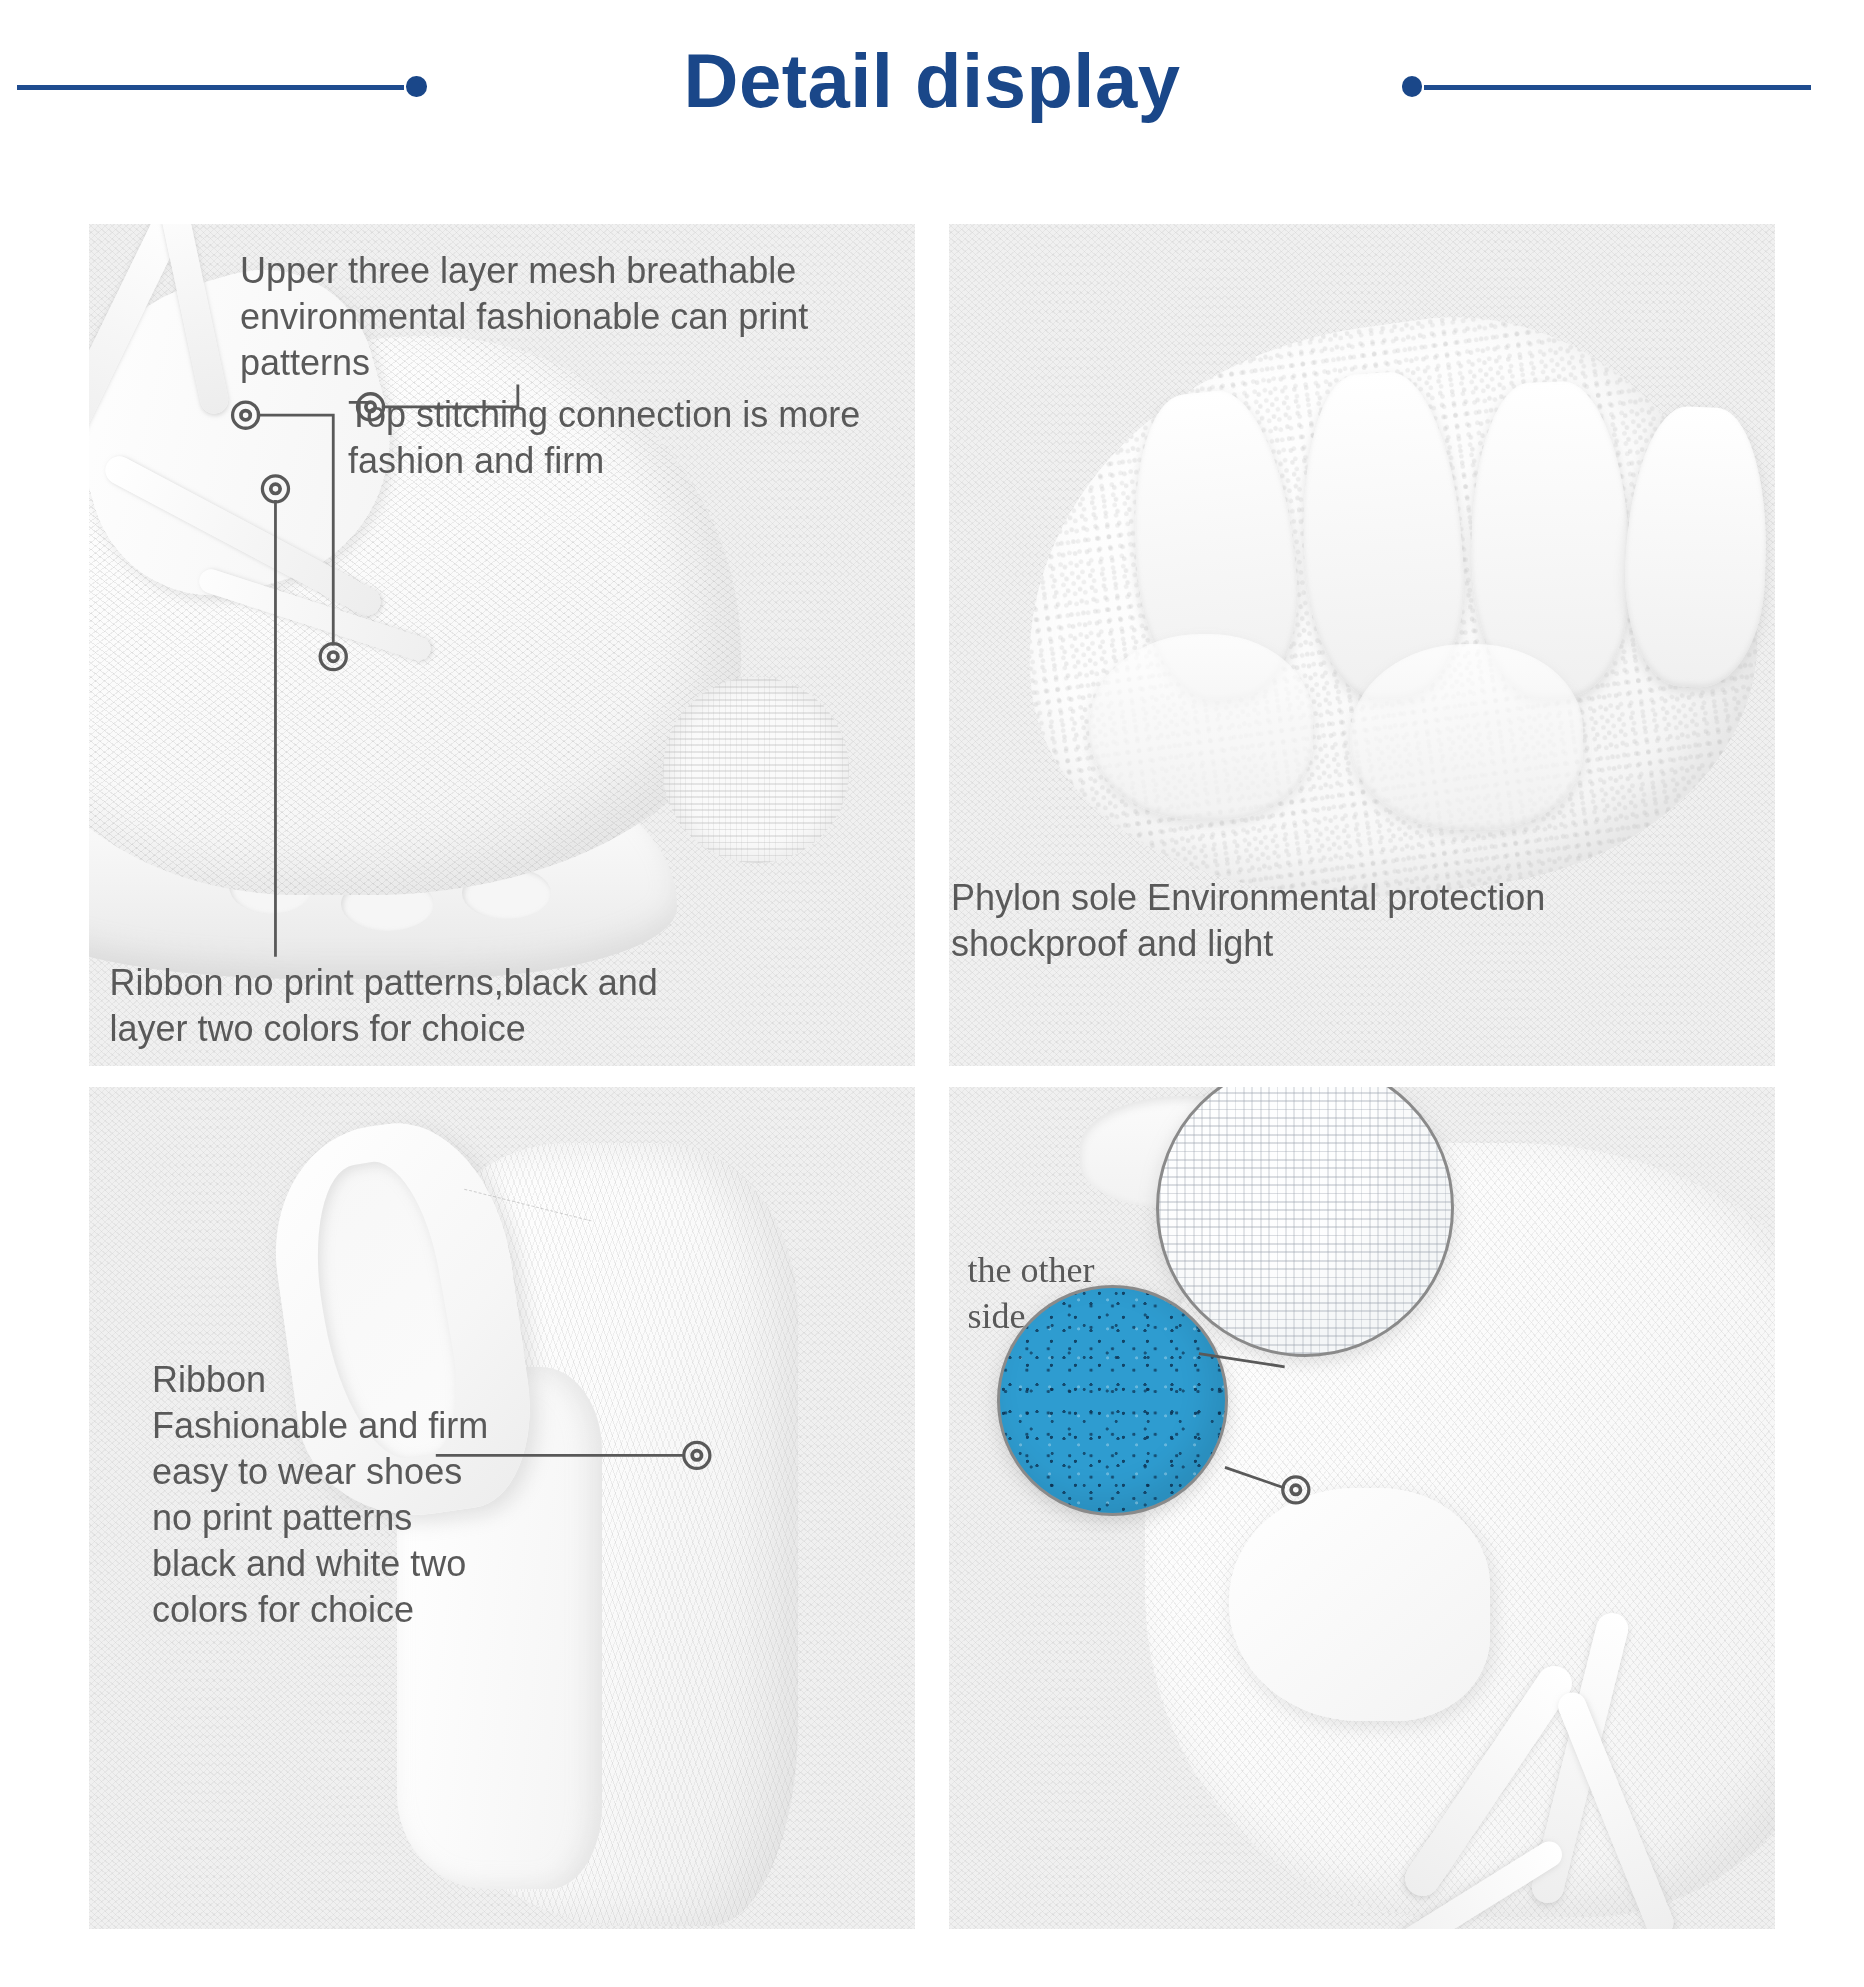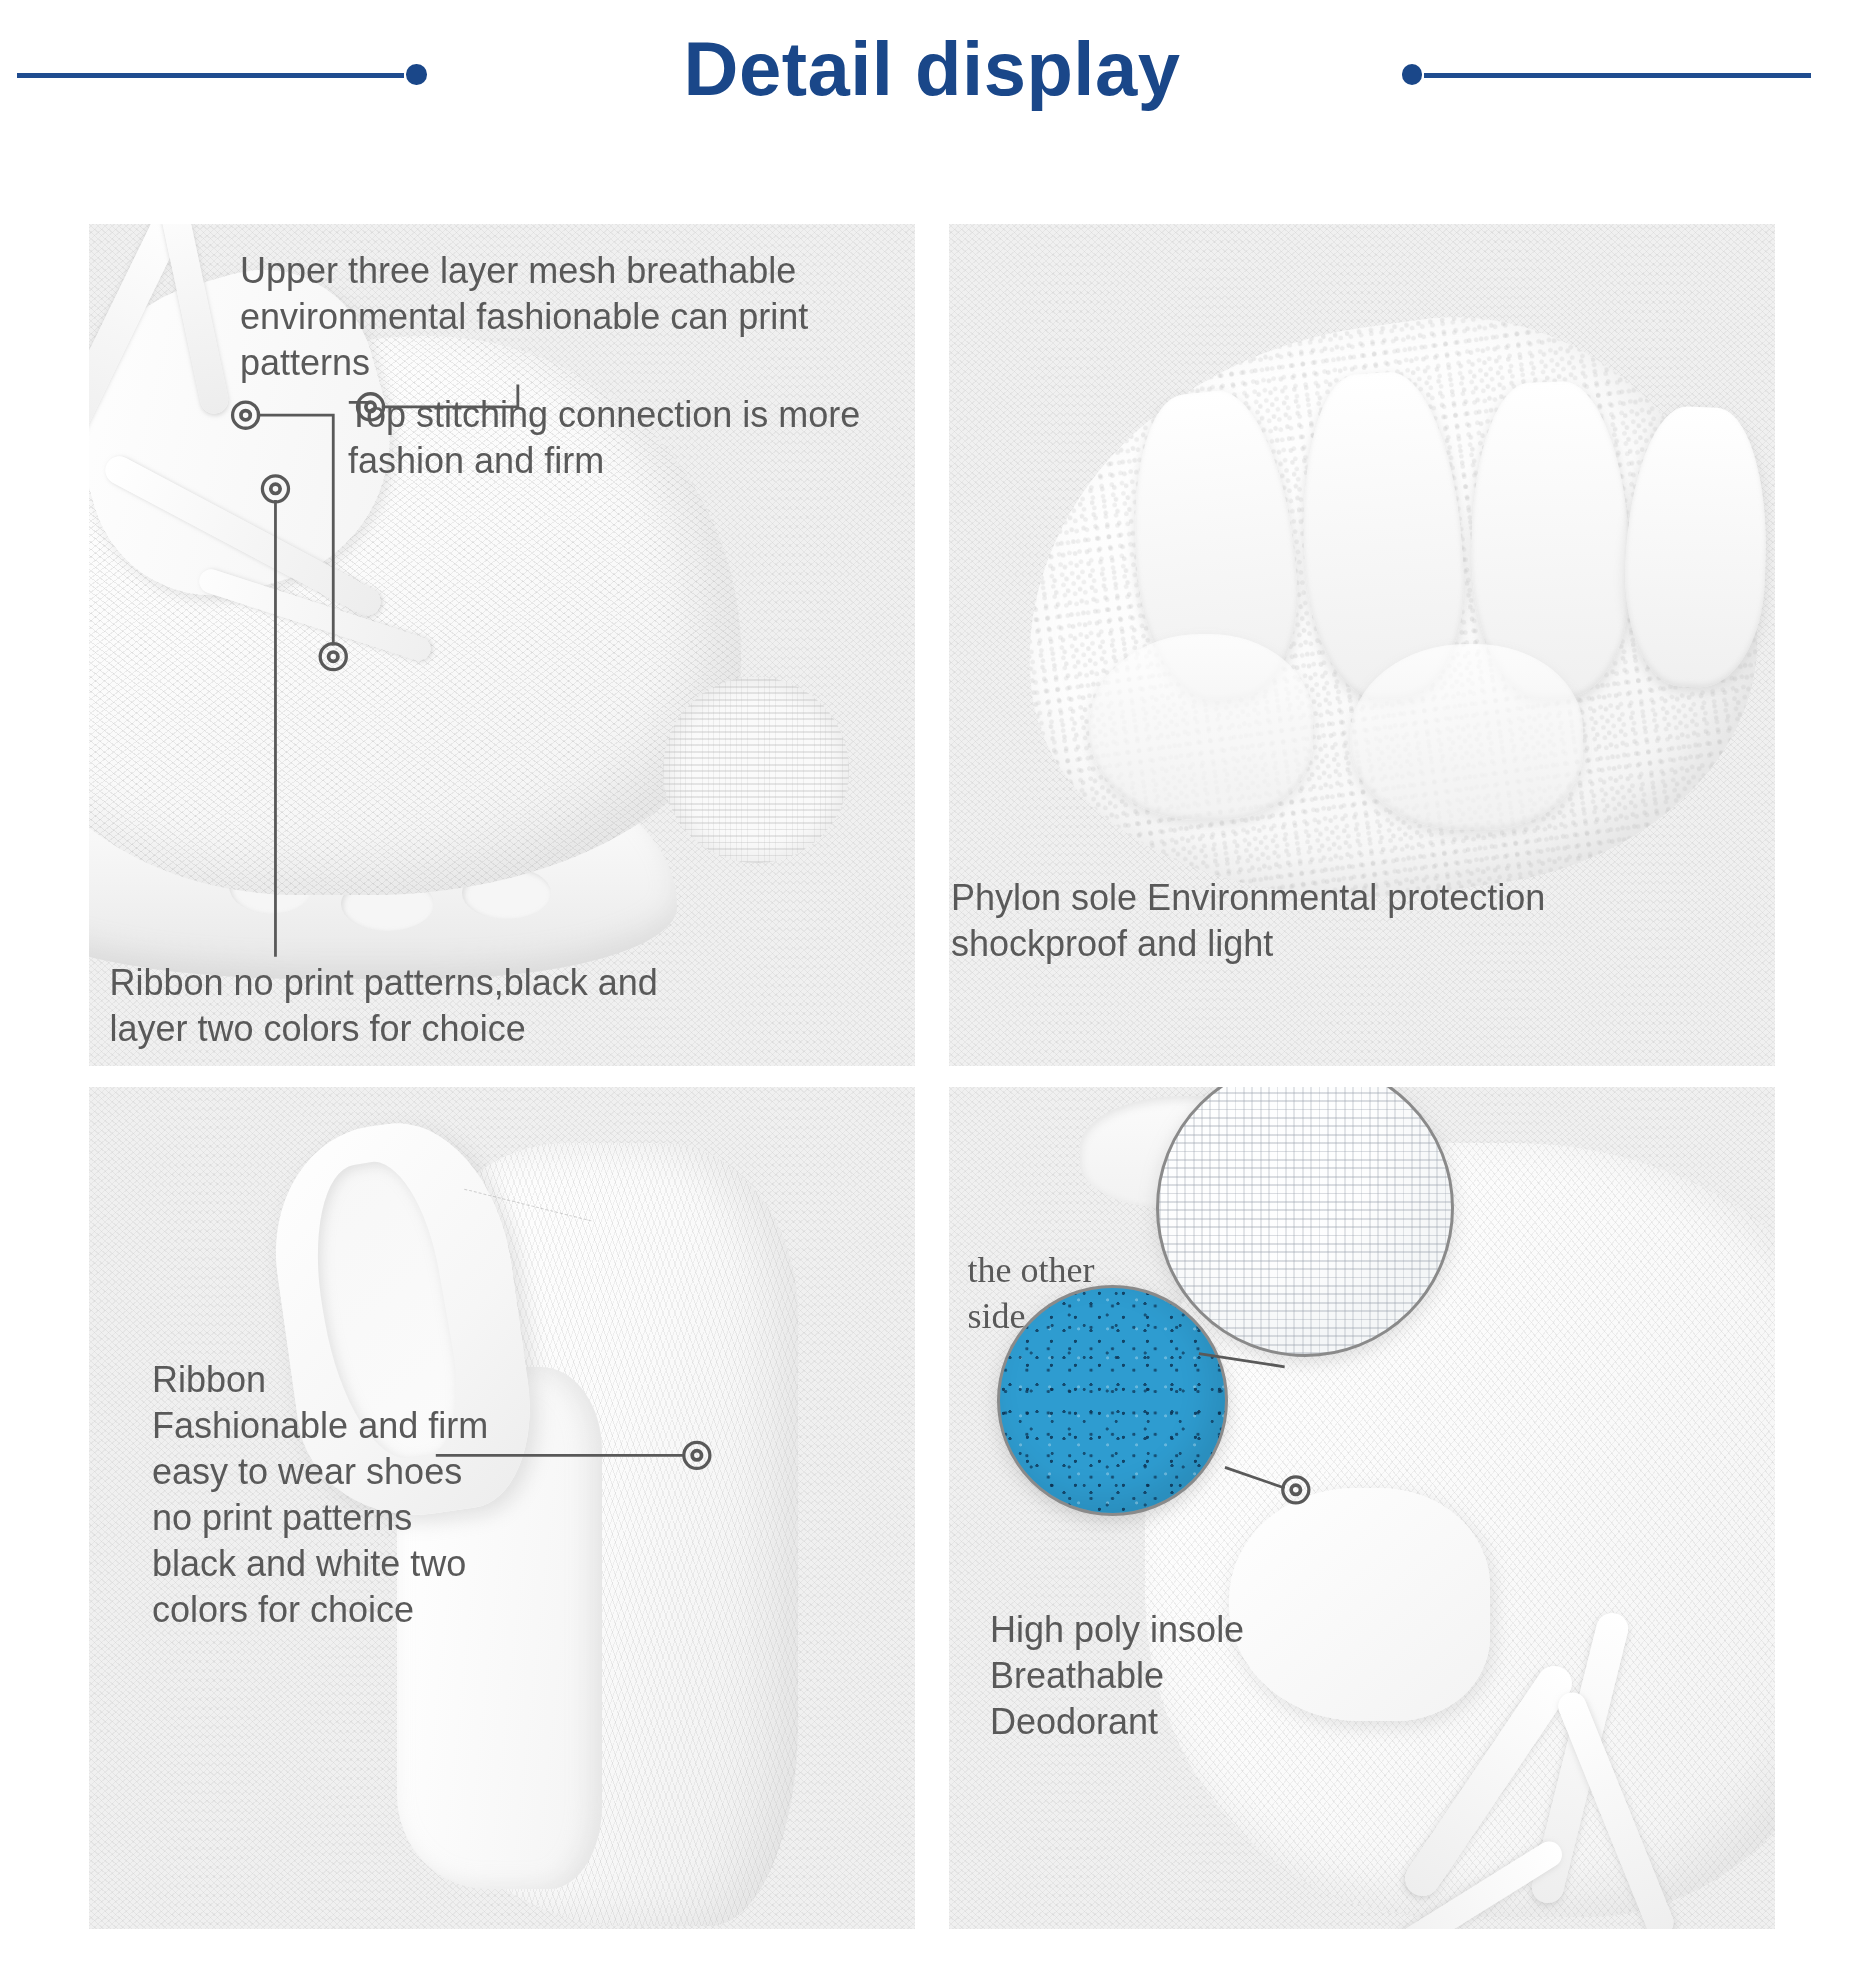--- a/index.html
+++ b/index.html
@@ -9,21 +9,21 @@
     height: 1988px;
     background: #ffffff;
     font-family: "Liberation Sans", sans-serif;
     overflow: hidden;
     position: relative;
   }
 
   
   .header {
     position: absolute;
-    left: 0; top: 0;
+    left: 0; top: 12px;
     width: 1828px; height: 149px;
   }
   .header-title {
     position: absolute;
     left: 0; top: 17px;
     width: 1864px;
     text-align: center;
     font-size: 76px;
     font-weight: bold;
     color: #1a4789;
@@ -460,19 +460,16 @@
         <path d="M 268 286 L 360 300"></path>
       </g>
       <g fill="none" stroke="#595959">
         <circle cx="372" cy="432" r="14" stroke-width="3.5"></circle>
         <circle cx="372" cy="432" r="5" stroke-width="4"></circle>
       </g>
     </svg>
 
     <div class="txt t4-other">the other
 side</div>
-    <div class="txt t4-insole">High poly insole
-Breathable
-Deodorant</div>
   </div>
 
 </div>
 
 
 </body></html>

